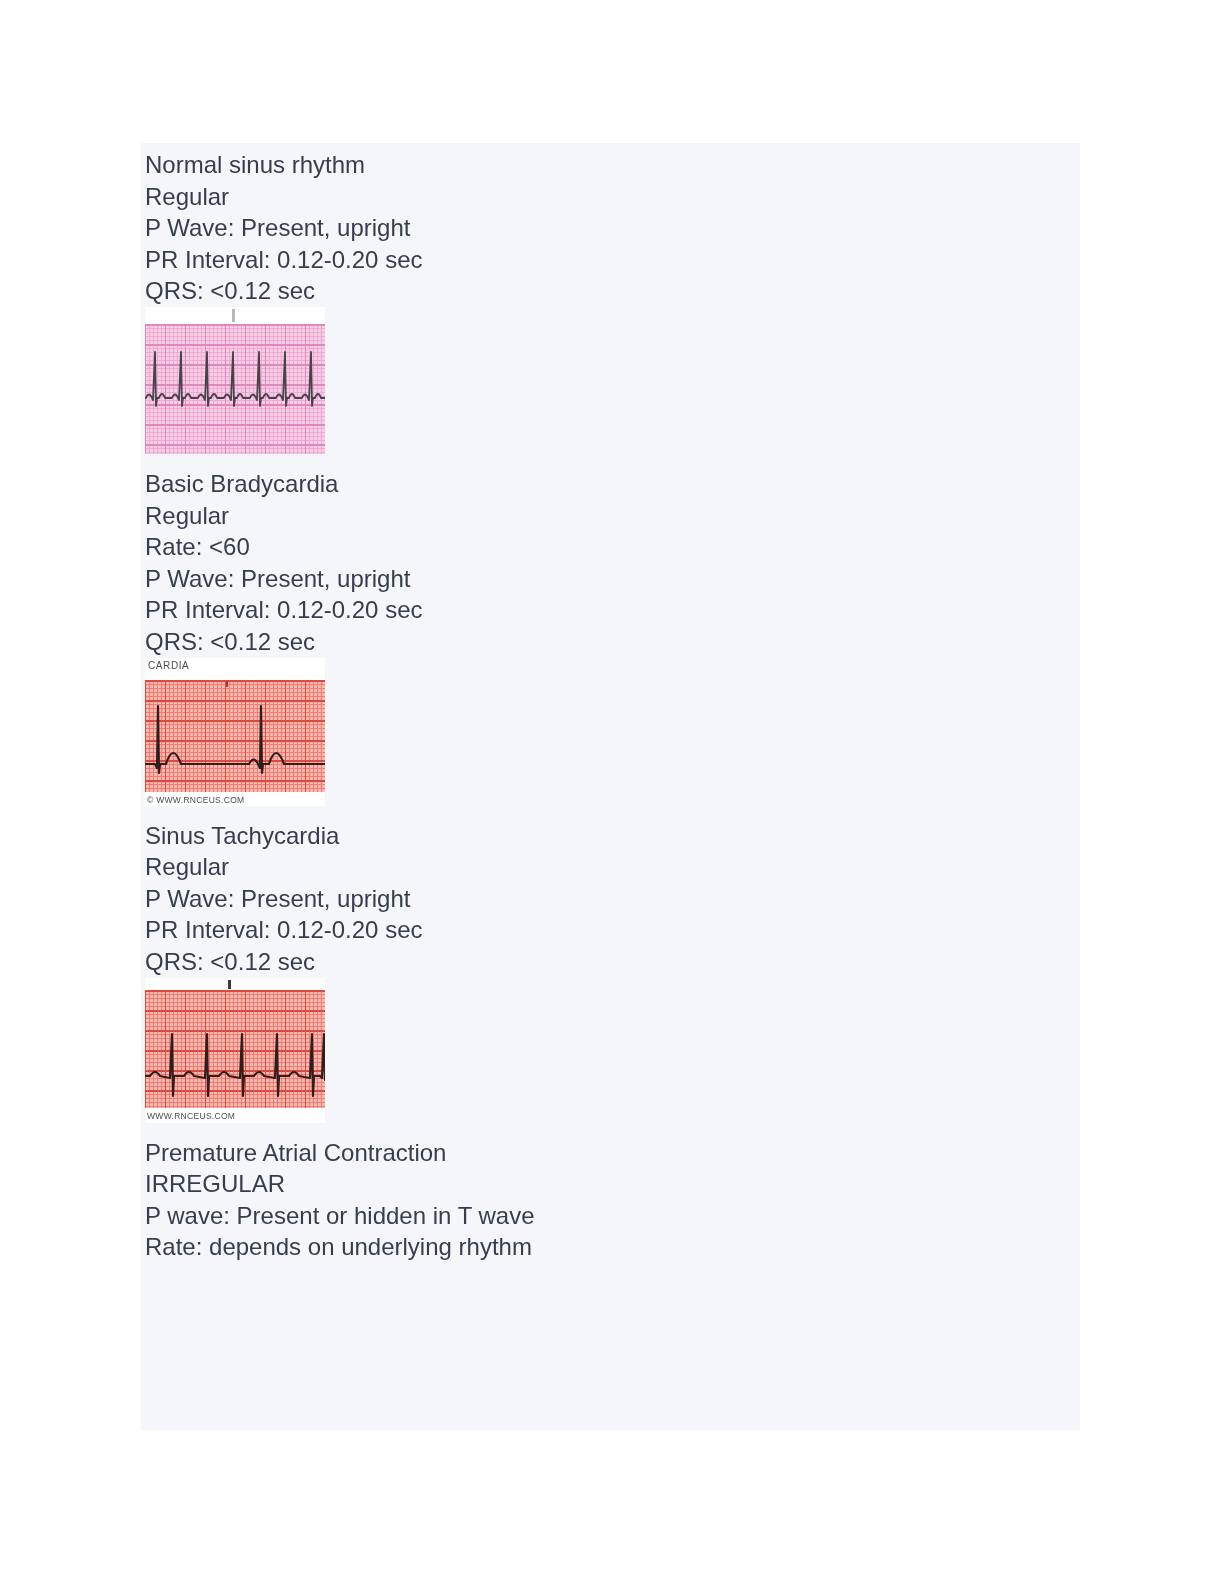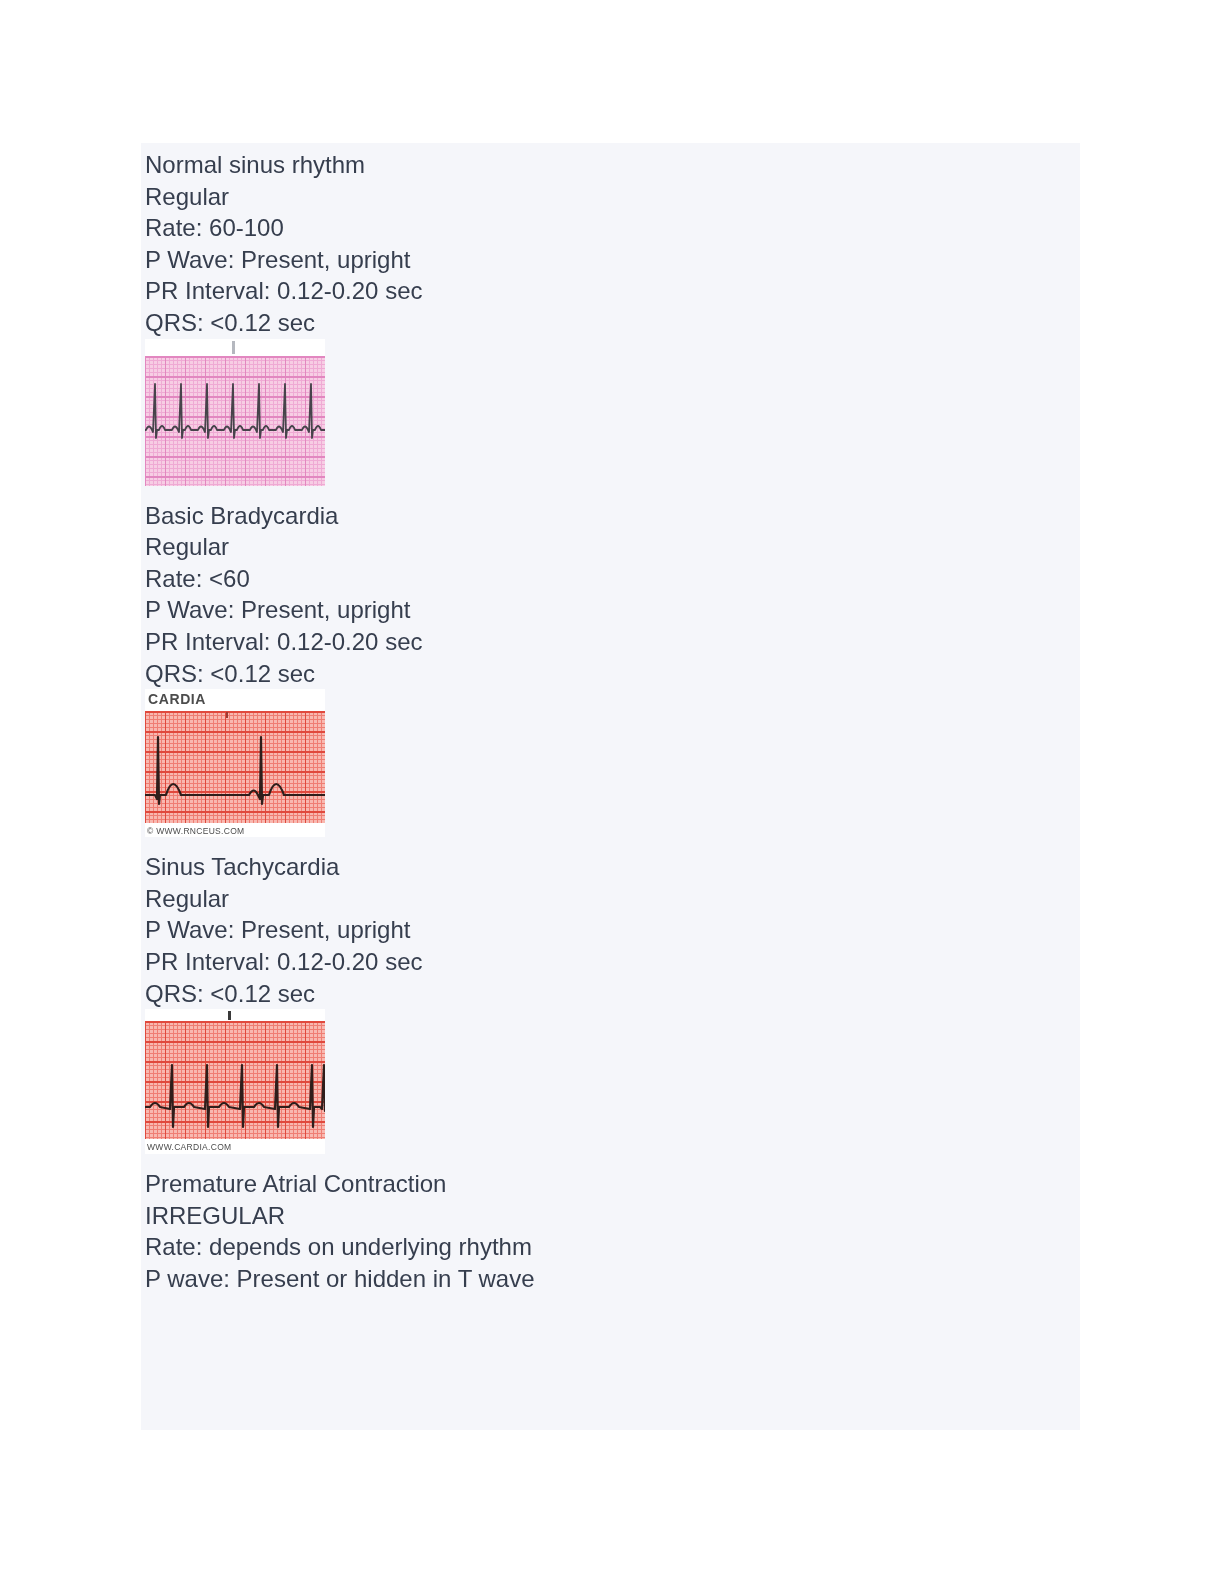--- a/index.html
+++ b/index.html
@@ -41,22 +41,22 @@
   }
   .ecg-topbar {
     position: relative;
     background: #ffffff;
     width: 100%;
   }
   .ecg-topbar .ecg-top-label {
     position: absolute;
     left: 3px;
     top: 2px;
-    font-size: 14px;
-    font-weight: bold;
+    font-size: 10px;
+    font-weight: normal;
     letter-spacing: 0.6px;
     color: var(--label-gray, #4c4c4c);
   }
   .ecg-tick {
     position: absolute;
     width: 3px;
     background: var(--tick-gray, #b5b8bf);
   }
   .ecg-1 .ecg-topbar { height: 17px; }
   .ecg-1 .ecg-tick { left: 87px; top: 2px; height: 13px; }
@@ -120,21 +120,20 @@
 </style>
 </head>
 <body>
 
 <div class="panel">
 
 
   <section class="section">
     <p>Normal sinus rhythm</p>
     <p>Regular</p>
-    <p>Rate: 60-100</p>
     <p>P Wave: Present, upright</p>
     <p>PR Interval: 0.12-0.20 sec</p>
     <p>QRS: &lt;0.12 sec</p>
     <div class="ecg ecg-1">
       <div class="ecg-topbar">
         <span class="ecg-tick"></span>
       </div>
       <div class="ecg-grid grid-pink">
         <svg viewBox="0 0 180 130" preserveAspectRatio="none" aria-hidden="true">
           <path class="trace" d="M0 74 L1 74 Q4 67 7 74 L8 76 L10 28 L11 82 L12 74 L14 74 Q17 66 20 74 L27 74 Q30 67 33 74 L34 76 L36 28 L37 82 L38 74 L40 74 Q43 66 46 74 L53 74 Q56 67 59 74 L60 76 L62 28 L63 82 L64 74 L66 74 Q69 66 72 74 L79 74 Q82 67 85 74 L86 76 L88 28 L89 82 L90 74 L92 74 Q95 66 98 74 L105 74 Q108 67 111 74 L112 76 L114 28 L115 82 L116 74 L118 74 Q121 66 124 74 L131 74 Q134 67 137 74 L138 76 L140 28 L141 82 L142 74 L144 74 Q147 66 150 74 L157 74 Q160 67 163 74 L164 76 L166 28 L167 82 L168 74 L170 74 Q173 66 176 74 L180 74"></path>
@@ -175,25 +174,25 @@
     <div class="ecg ecg-3">
       <div class="ecg-topbar">
         <span class="ecg-tick"></span>
       </div>
       <div class="ecg-grid grid-red">
         <svg viewBox="0 0 180 118" preserveAspectRatio="none" aria-hidden="true">
           <path class="trace trace-red" d="M0 86 L5 86 Q10 78 15 86 L25 88 L27 44 L28 106 L29 86 L39 86 Q44 78 49 86 L60 88 L62 44 L63 106 L64 86 L74 86 Q79 78 84 86 L95 88 L97 44 L98 106 L99 86 L109 86 Q114 78 119 86 L130 88 L132 44 L133 106 L134 86 L144 86 Q149 78 154 86 L165 88 L167 44 L168 106 L169 86 L175 86 L177 88 L179 44 L180 90"></path>
         </svg>
       </div>
       <div class="ecg-bottombar">
-        <span class="ecg-bottom-label">WWW.CARDIA.COM</span>
+        <span class="ecg-bottom-label">WWW.RNCEUS.COM</span>
       </div>
     </div>
   </section>
 
   <section class="section">
     <p>Premature Atrial Contraction</p>
     <p>IRREGULAR</p>
+    <p>P wave: Present or hidden in T wave</p>
     <p>Rate: depends on underlying rhythm</p>
-    <p>P wave: Present or hidden in T wave</p>
   </section>
 
 </div>
 
 </body></html>

